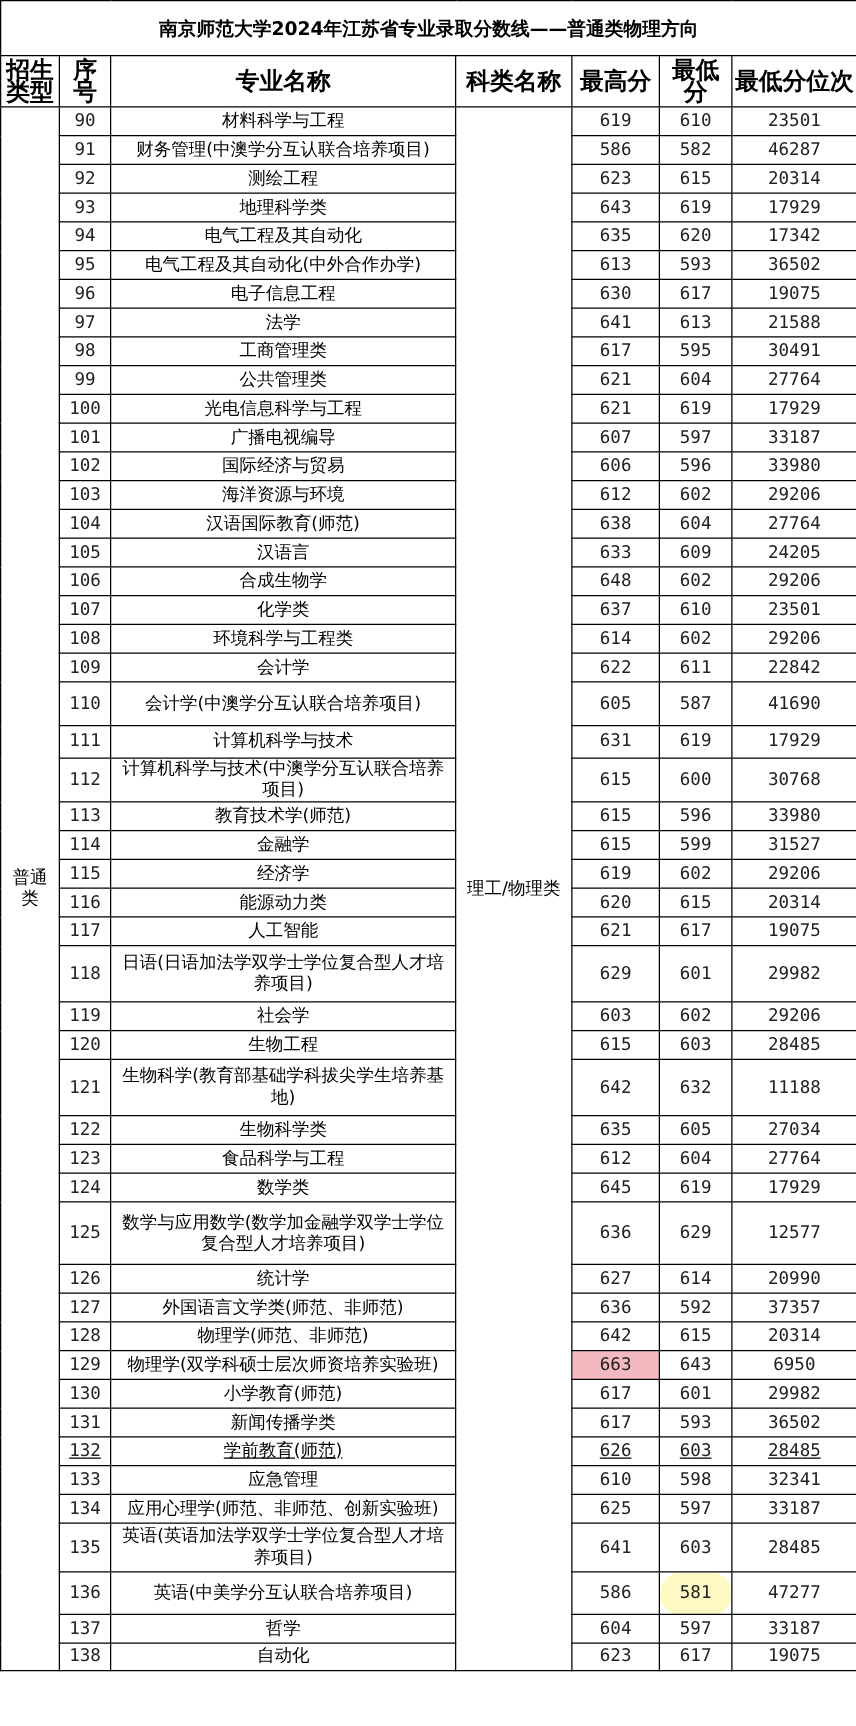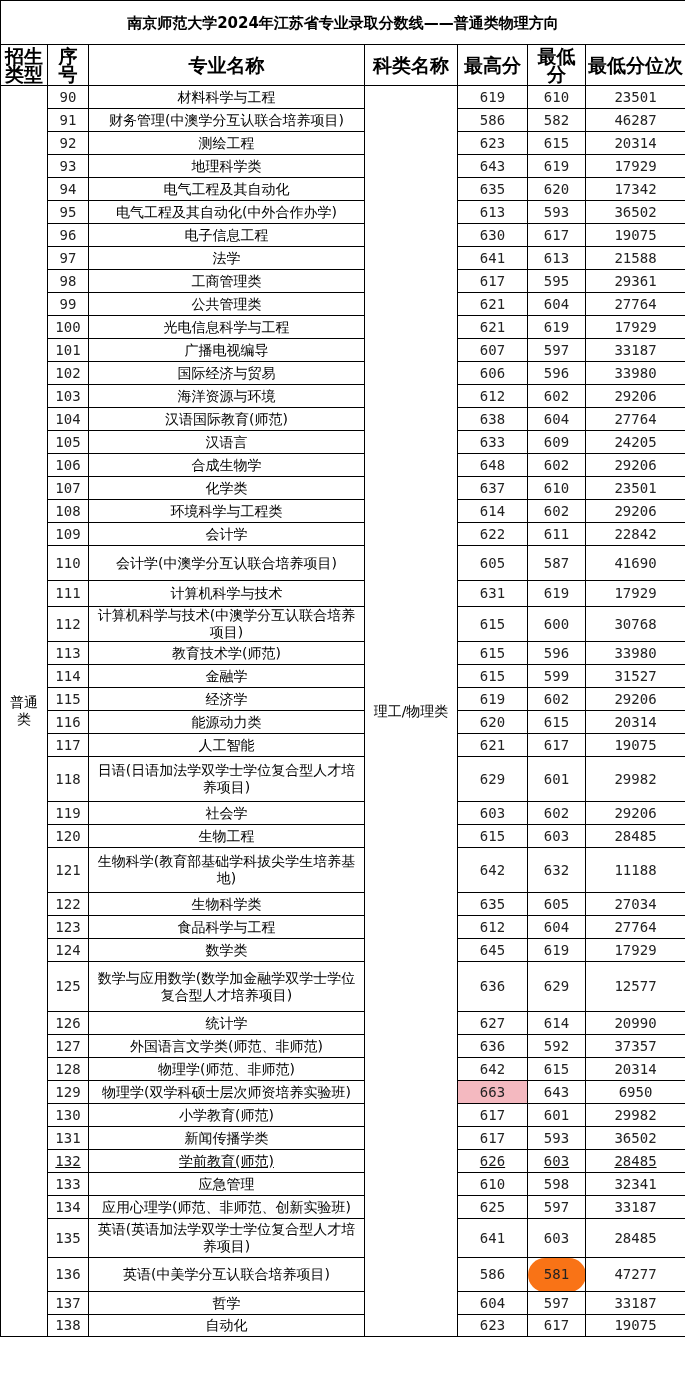--- a/index.html
+++ b/index.html
@@ -111,21 +111,21 @@
         <td class="major">法学</td>
         <td class="num">641</td>
         <td class="num">613</td>
         <td class="num">21588</td>
       </tr>
       <tr style="height: 23px;">
         <td class="num">98</td>
         <td class="major">工商管理类</td>
         <td class="num">617</td>
         <td class="num">595</td>
-        <td class="num">29361</td>
+        <td class="num">30491</td>
       </tr>
       <tr style="height: 23px;">
         <td class="num">99</td>
         <td class="major">公共管理类</td>
         <td class="num">621</td>
         <td class="num">604</td>
         <td class="num">27764</td>
       </tr>
       <tr style="height: 23px;">
         <td class="num">100</td>
@@ -376,21 +376,21 @@
         <td class="num">135</td>
         <td class="major">英语(英语加法学双学士学位复合型人才培养项目)</td>
         <td class="num">641</td>
         <td class="num">603</td>
         <td class="num">28485</td>
       </tr>
       <tr style="height: 34px;">
         <td class="num">136</td>
         <td class="major">英语(中美学分互认联合培养项目)</td>
         <td class="num">586</td>
-        <td class="num" style="background: #f97316; border-radius: 17px;">581</td>
+        <td class="num" style="background: #fef9c3; border-radius: 17px;">581</td>
         <td class="num">47277</td>
       </tr>
       <tr style="height: 23px;">
         <td class="num">137</td>
         <td class="major">哲学</td>
         <td class="num">604</td>
         <td class="num">597</td>
         <td class="num">33187</td>
       </tr>
       <tr style="height: 22px;">

